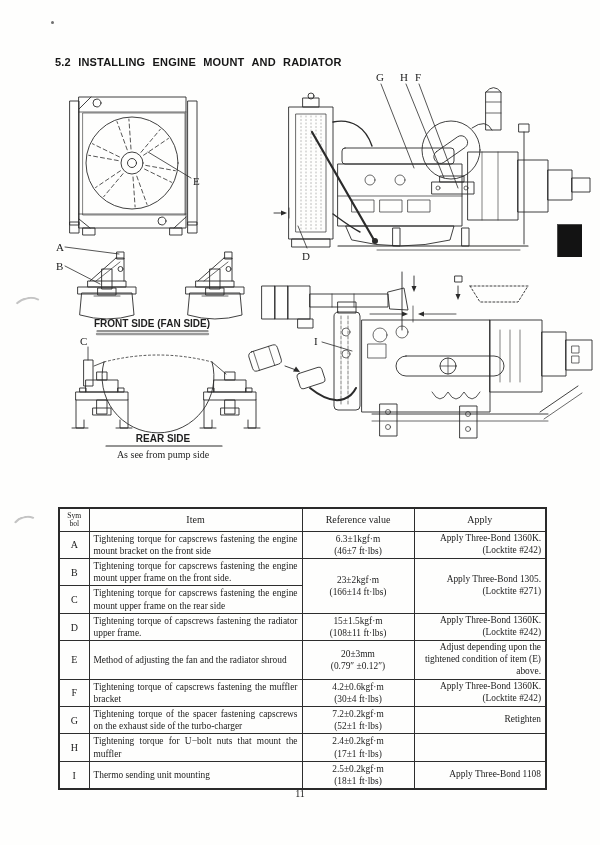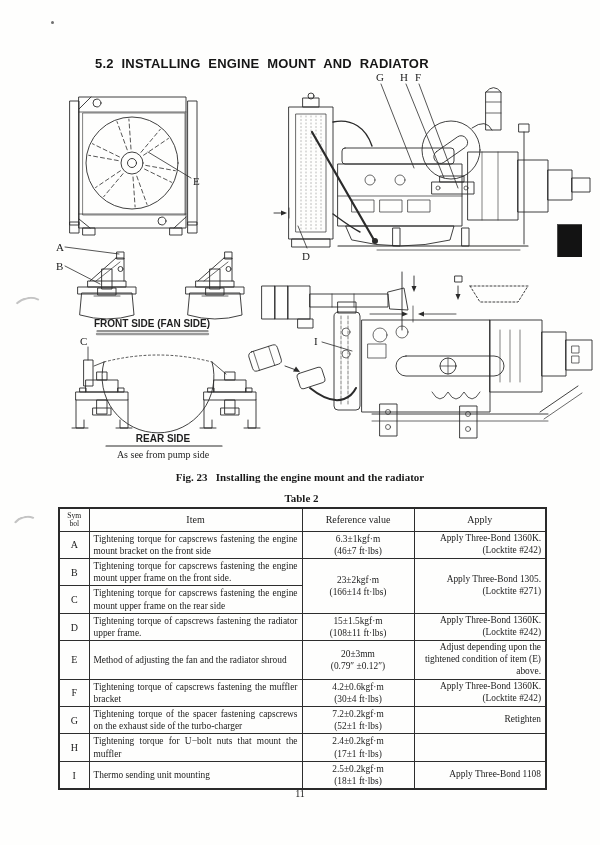--- a/index.html
+++ b/index.html
@@ -5,21 +5,21 @@
   html,body{margin:0;padding:0;background:#e8e8e8;}
   .page{position:relative;width:600px;height:845px;background:#fefefd;margin:0 auto;
         font-family:"Liberation Serif",serif;color:#1c1c1c;overflow:hidden;}
   .speck{position:absolute;left:51px;top:21px;width:3px;height:3px;background:#6f6f6f;border-radius:50%;}
   .arc-artifact{position:absolute;border:2px solid transparent;border-top-color:#c4c4c4;border-radius:50%;}
   .arc1{left:13px;top:297px;width:28px;height:20px;transform:rotate(-10deg);}
   .arc2{left:12px;top:516px;width:24px;height:18px;transform:rotate(-14deg);}
   .side-tab{position:absolute;left:557px;top:224px;width:25px;height:33px;background:#131313;
             box-shadow:inset 1px 1px 0 #4a4a4a;}
   .heading{position:absolute;left:55px;top:56px;font-family:"Liberation Sans",sans-serif;
-           font-size:13px;font-weight:bold;letter-spacing:.2px;word-spacing:4px;color:#161616;margin-left:40px;}
+           font-size:11px;font-weight:bold;letter-spacing:.2px;word-spacing:4px;color:#161616;}
   .figure-svg{position:absolute;left:0;top:0;width:600px;height:470px;}
   .fig-caption{position:absolute;left:0;top:471px;width:600px;text-align:center;
                font-size:11px;font-weight:600;white-space:pre;color:#1a1a1a;}
   .table-title{position:absolute;left:58px;top:492px;width:487px;text-align:center;
                font-size:11px;font-weight:600;color:#1a1a1a;}
   .spec-table{position:absolute;left:58px;top:507px;width:487px;border-collapse:collapse;
               table-layout:fixed;border:2px solid #2a2a2a;}
   .spec-table td,.spec-table th{border:1px solid #2d2d2d;padding:1px 4px;vertical-align:middle;
               font-weight:normal;overflow:hidden;}
   .spec-table tr{height:26px;}
@@ -283,22 +283,20 @@
       <g transform="rotate(-18 311 378)">
         <rect x="298" y="370" width="26" height="16" rx="3"></rect>
       </g>
       <path d="M310 388 Q330 404 344 399 Q352 396 356 388" stroke-width="2"></path>
 
       <line x1="322" y1="342" x2="352" y2="351" stroke-width="0.8"></line>
       <text x="314" y="345" font-size="11" fill="#1a1a1a" stroke="none" font-family="Liberation Serif,serif">I</text>
     </g>
   </svg>
 
-  <div class="fig-caption">Fig. 23   Installing the engine mount and the radiator</div>
-  <div class="table-title">Table 2</div>
 
   <table class="spec-table">
     <colgroup>
       <col style="width:30px">
         <col style="width:213px">
         <col style="width:112px">
         <col style="width:132px">
     </colgroup>
     <tbody>
       <tr class="hdr">

